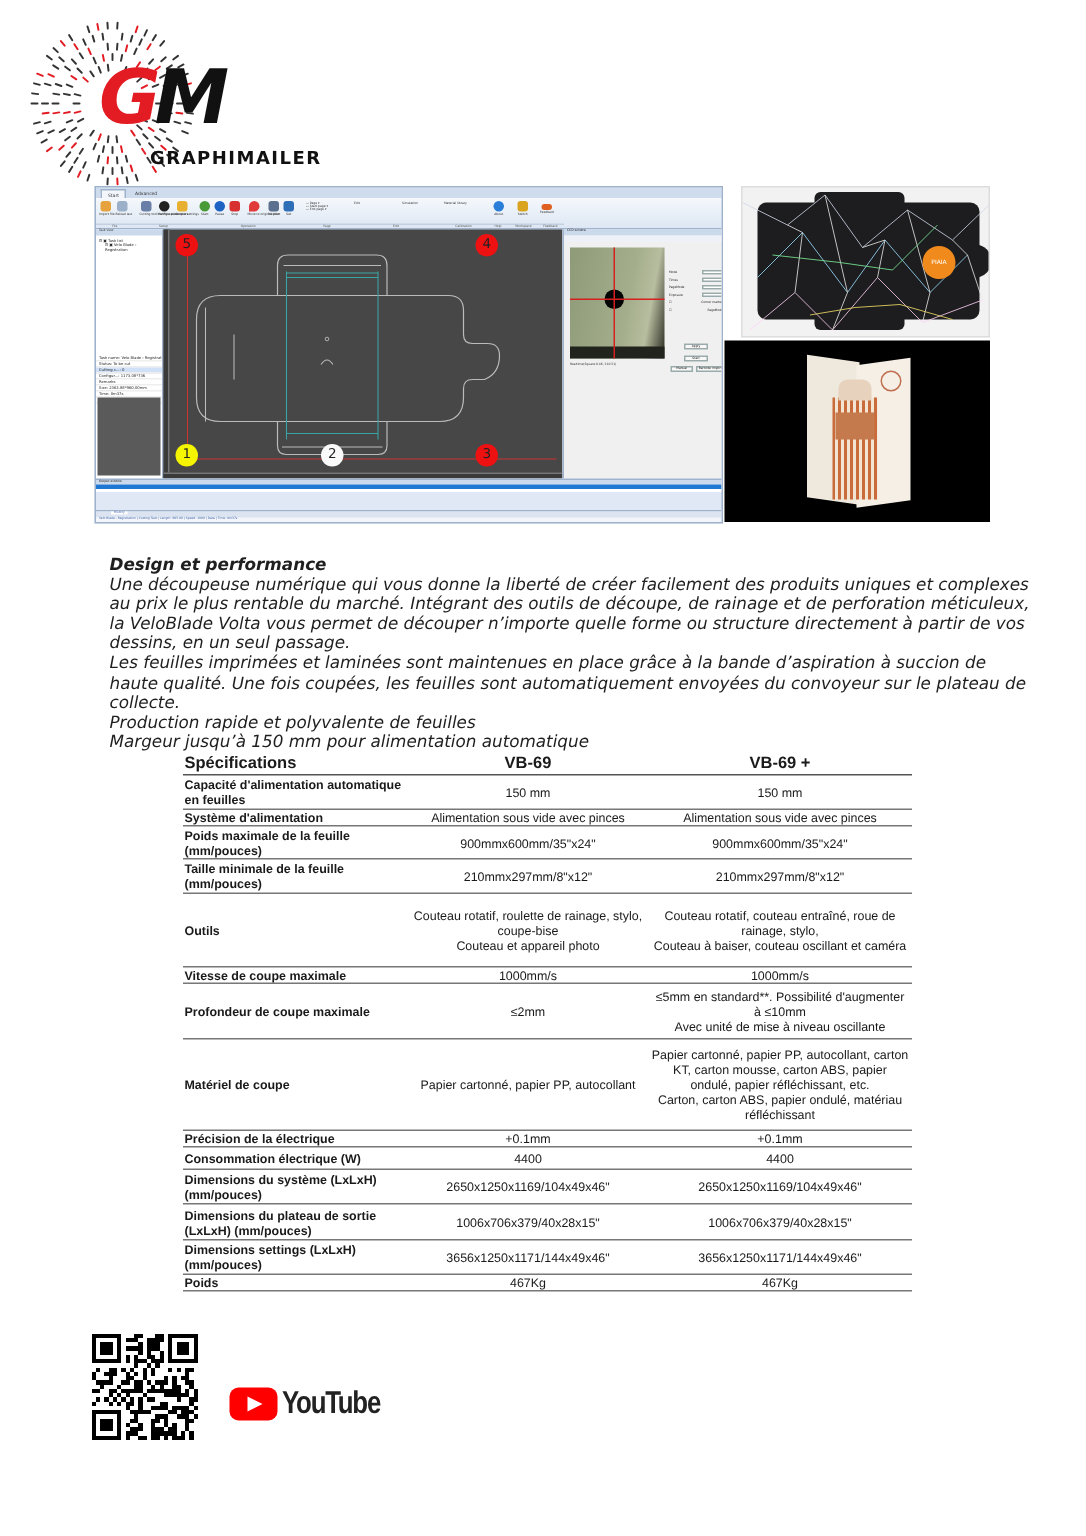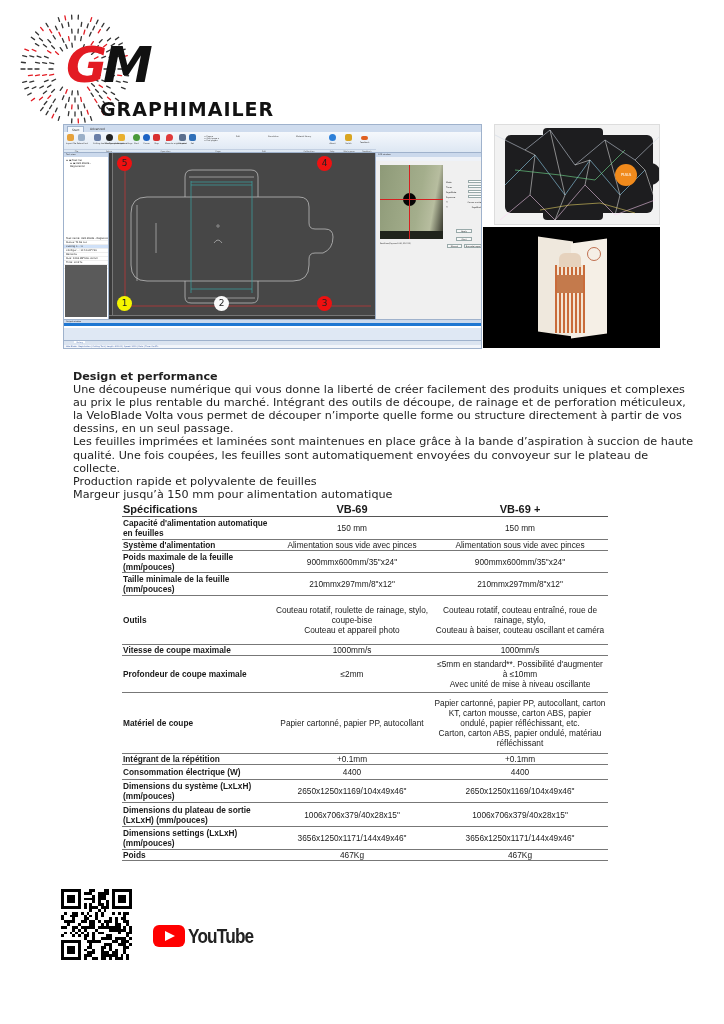--- a/index.html
+++ b/index.html
@@ -5,21 +5,21 @@
   * { box-sizing: border-box; margin: 0; padding: 0; }
   html, body { width: 724px; height: 1024px; background: #ffffff; overflow: hidden; }
   body { position: relative; font-family: "DejaVu Sans", sans-serif; color: #1a1a1a; }
 
   
   .logo { position: absolute; left: 10px; top: 8px; width: 225px; height: 112px; }
   .logo .burst { position: absolute; left: 10px; top: 6px; width: 110px; height: 110px; }
   .logo .gm { position: absolute; left: 56px; top: 32px; font-family: "DejaVu Sans", sans-serif; font-weight: bold; font-style: italic; font-size: 50px; letter-spacing: -4px; line-height: 1; }
   .logo .gm .g { color: #e31b23; }
   .logo .gm .m { color: #111; }
-  .logo .brand { position: absolute; left: 90px; top: 90px; font-family: "DejaVu Sans", sans-serif; font-weight: bold; font-size: 19px; letter-spacing: 1px; color: #111; }
+  .logo .brand { position: absolute; left: 90px; top: 90px; font-family: "DejaVu Sans", sans-serif; font-weight: bold; font-size: 12px; letter-spacing: 1px; color: #111; }
 
   
   .sw { position: absolute; left: 63px; top: 124px; width: 419px; height: 225px; background: #dfe8f4; border: 1px solid #9fb2cc; overflow: hidden; font-size: 3px; }
   .sw-tabs { position: absolute; left: 0; top: 0; width: 100%; height: 7px; background: #cfdcee; }
   .sw-tab { position: absolute; top: 1px; height: 6px; padding: 0 4px; font-size: 3px; color: #333; line-height: 6px; }
   .sw-tab.active { background: #f3f7fc; border: 1px solid #9fb2cc; border-bottom: none; }
   .sw-ribbon { position: absolute; left: 0; top: 7px; width: 100%; height: 21px; background: linear-gradient(#f5f8fc, #dde7f3); border-bottom: 1px solid #9fb2cc; }
   .rb-btn { position: absolute; top: 2px; width: 9px; height: 14px; }
   .rb-btn .ic { display: block; width: 7px; height: 7px; margin: 0 auto; border-radius: 2px; }
   .rb-btn .lb { display: block; font-size: 2px; text-align: center; color: #333; margin-top: 1px; white-space: nowrap; }
@@ -65,21 +65,21 @@
   .photo1 .badge { position: absolute; left: 120px; top: 39px; width: 22px; height: 22px; border-radius: 50%; background: #f08a1c; color: #fff; font-size: 4px; text-align: center; line-height: 22px; }
   .photo2 { position: absolute; left: 483px; top: 227px; width: 177px; height: 121px; background: #000; overflow: hidden; }
   .photo2 .card-l { position: absolute; left: 55px; top: 12px; width: 35px; height: 95px; background: #efe8dd; transform: skewY(8deg); }
   .photo2 .card-r { position: absolute; left: 88px; top: 14px; width: 36px; height: 95px; background: #f5efe6; transform: skewY(-8deg); }
   .photo2 .tower { position: absolute; left: 72px; top: 38px; width: 30px; height: 68px; background: repeating-linear-gradient(90deg, #c96b3a 0 2px, #f3e5d3 2px 4px); }
   .photo2 .top { position: absolute; left: 76px; top: 26px; width: 22px; height: 14px; background: #e6d2bd; border-radius: 6px 6px 0 0; }
   .photo2 .face { position: absolute; left: 74px; top: 48px; width: 26px; height: 18px; background: #c47a4c; }
   .photo2 .stamp { position: absolute; left: 104px; top: 20px; width: 14px; height: 14px; border: 1px solid #c07050; border-radius: 50%; }
 
   
-  .desc { position: absolute; left: 73px; top: 370px; width: 620px; font-family: "DejaVu Sans", sans-serif; font-size: 11.2px; line-height: 13.1px; color: #1f1f1f; }
+  .desc { position: absolute; left: 73px; top: 370px; width: 620px; font-family: "DejaVu Sans", sans-serif; font-size: 11.2px; line-height: 13.1px; color: #1f1f1f; font-style: italic; }
   .desc h2 { font-size: 11.2px; font-weight: bold; line-height: 13.1px; }
   .desc p { margin: 0; }
 
   
   .specs { position: absolute; left: 122px; top: 503px; width: 486px; border-collapse: collapse; font-family: "Liberation Sans", sans-serif; font-size: 8.3px; line-height: 10px; color: #1a1a1a; }
   .specs th { font-size: 11px; font-weight: bold; text-align: center; padding: 1px 0 2px; border-bottom: 1.5px solid #555; }
   .specs th.first { text-align: left; padding-left: 1px; }
   .specs td { border-bottom: 1.3px solid #777; text-align: center; vertical-align: middle; padding: 0 2px; }
   .specs td.label { text-align: left; font-weight: bold; padding-left: 1px; }
   .specs col.c1 { width: 150px; }
@@ -520,21 +520,21 @@
         <td style="white-space: pre-line;">≤5mm en standard**. Possibilité d'augmenter à ≤10mm
 Avec unité de mise à niveau oscillante</td>
       </tr>
       <tr style="height: 61px;">
         <td class="label" style="white-space: pre-line;">Matériel de coupe</td>
         <td style="white-space: pre-line;">Papier cartonné, papier PP, autocollant</td>
         <td style="white-space: pre-line;">Papier cartonné, papier PP, autocollant, carton KT, carton mousse, carton ABS, papier ondulé, papier réfléchissant, etc.
 Carton, carton ABS, papier ondulé, matériau réfléchissant</td>
       </tr>
       <tr style="height: 11px;">
-        <td class="label" style="white-space: pre-line;">Intégrant de la répétition</td>
+        <td class="label" style="white-space: pre-line;">Précision de la électrique</td>
         <td style="white-space: pre-line;">+0.1mm</td>
         <td style="white-space: pre-line;">+0.1mm</td>
       </tr>
       <tr style="height: 15px;">
         <td class="label" style="white-space: pre-line;">Consommation électrique (W)</td>
         <td style="white-space: pre-line;">4400</td>
         <td style="white-space: pre-line;">4400</td>
       </tr>
       <tr style="height: 23px;">
         <td class="label" style="white-space: pre-line;">Dimensions du système (LxLxH) (mm/pouces)</td>

